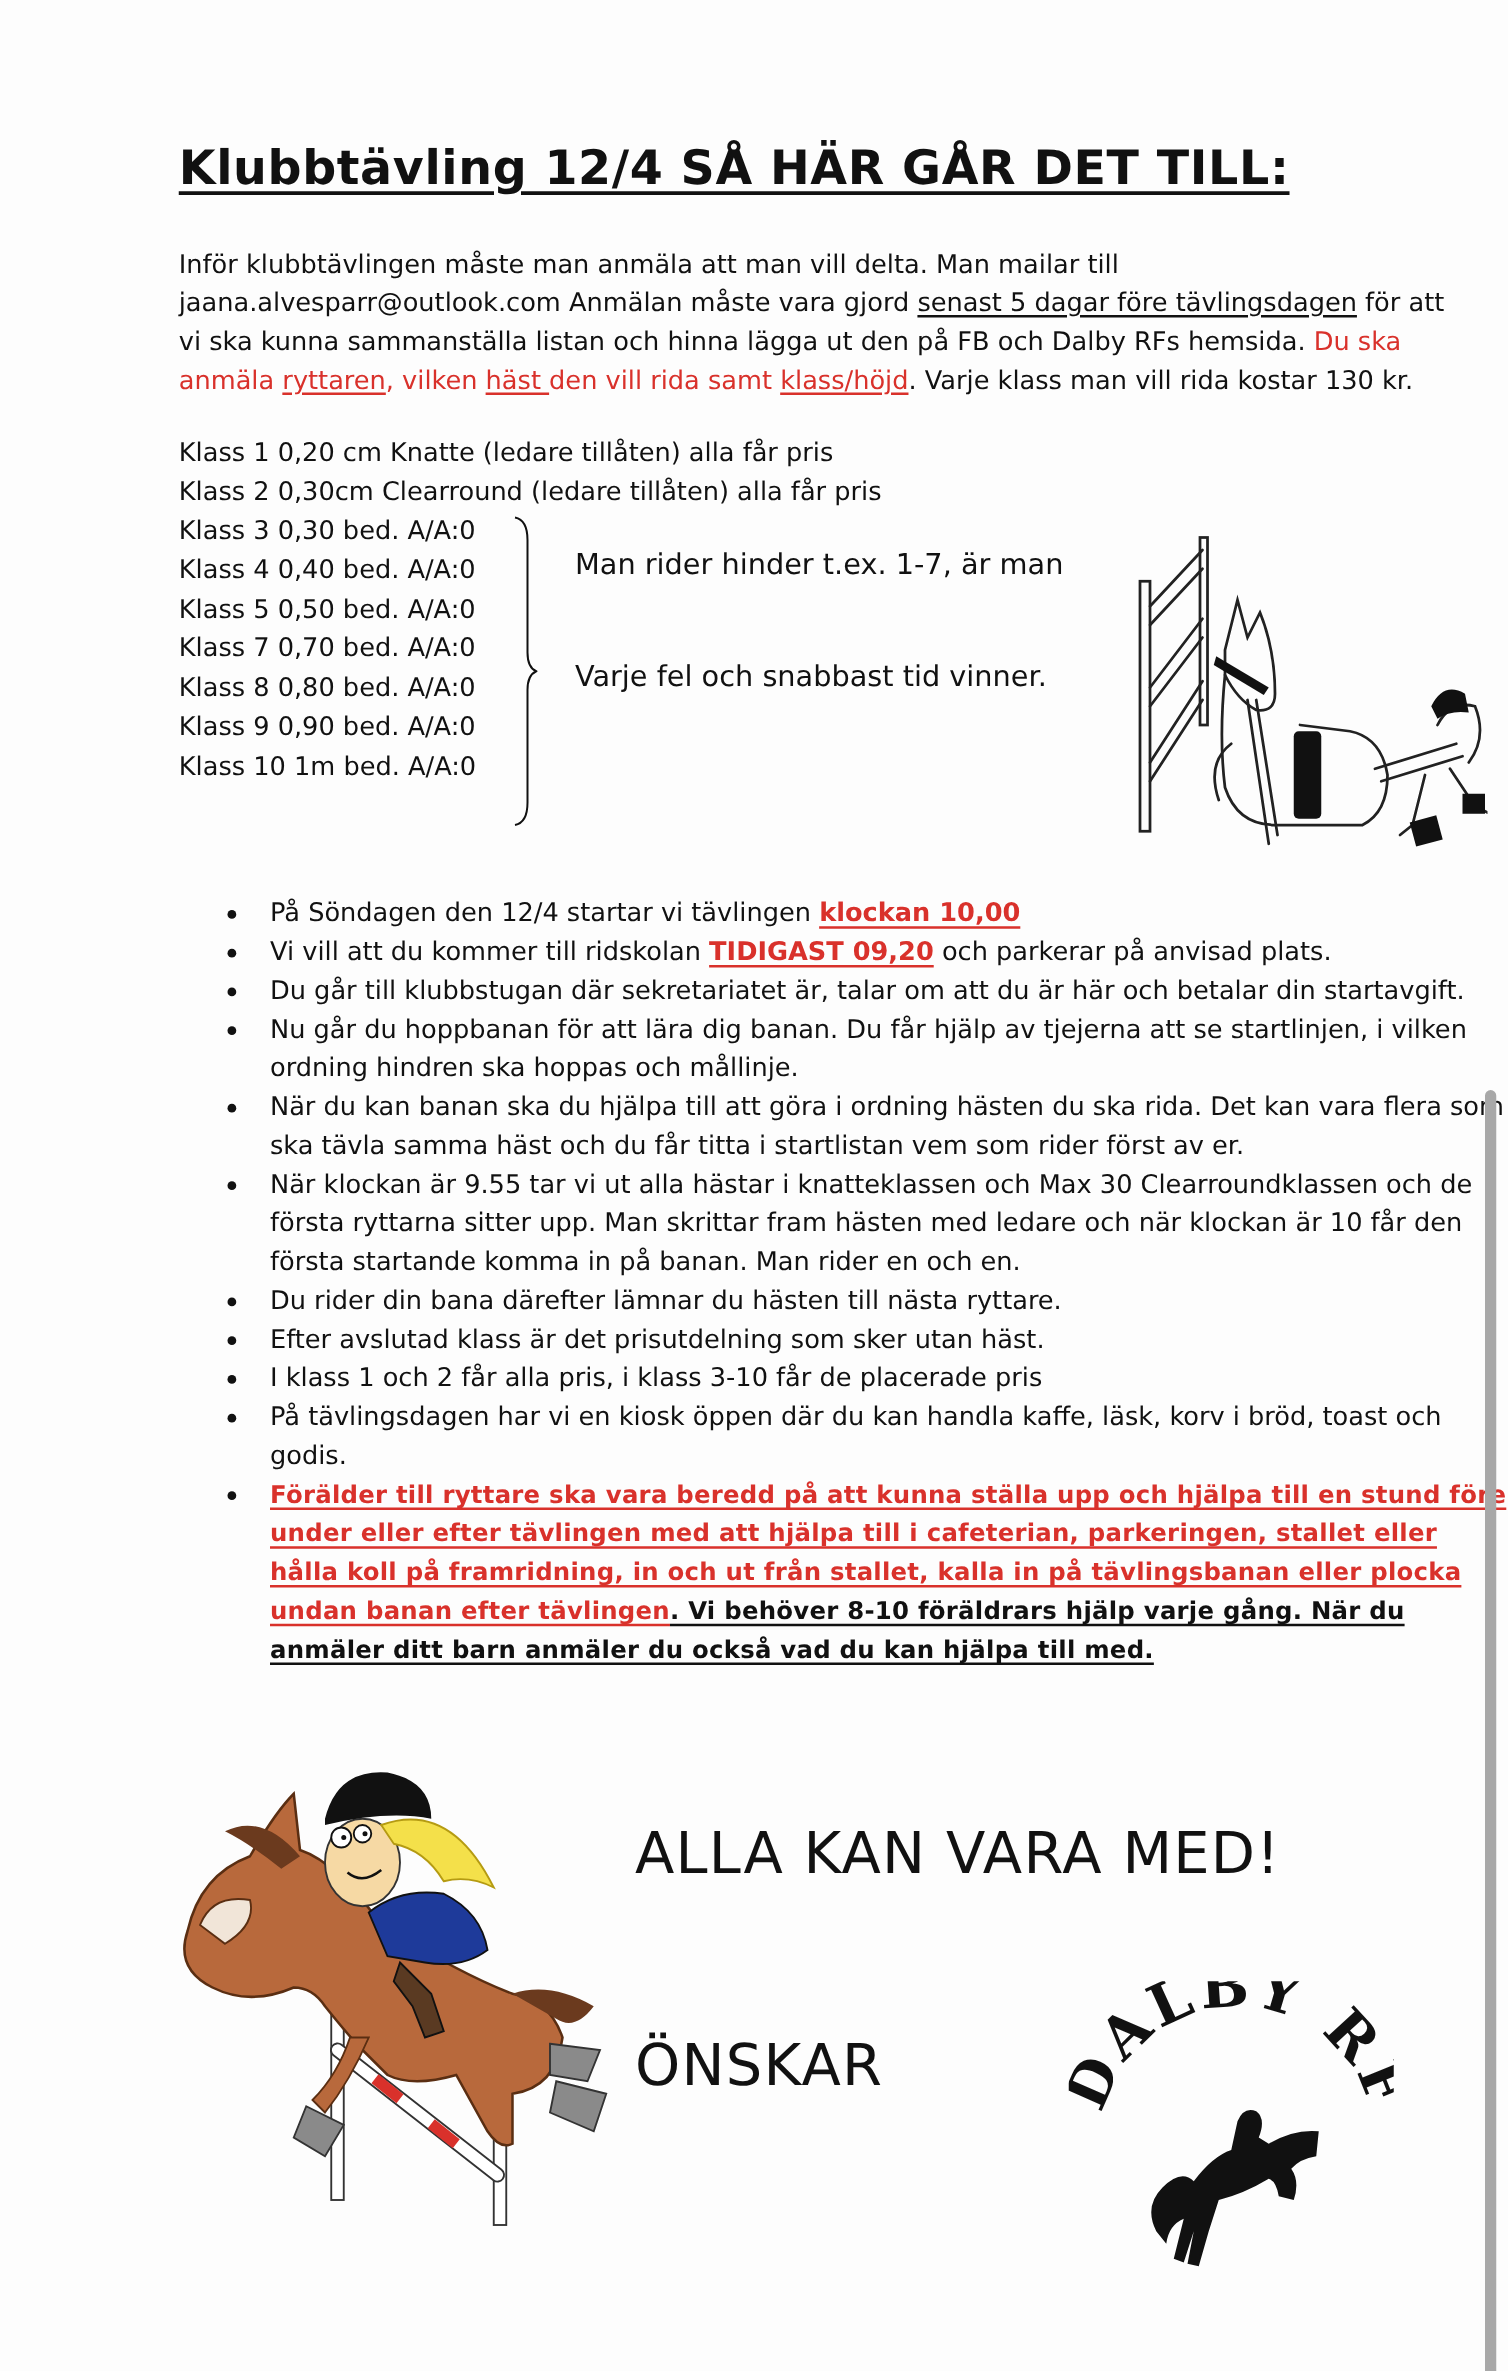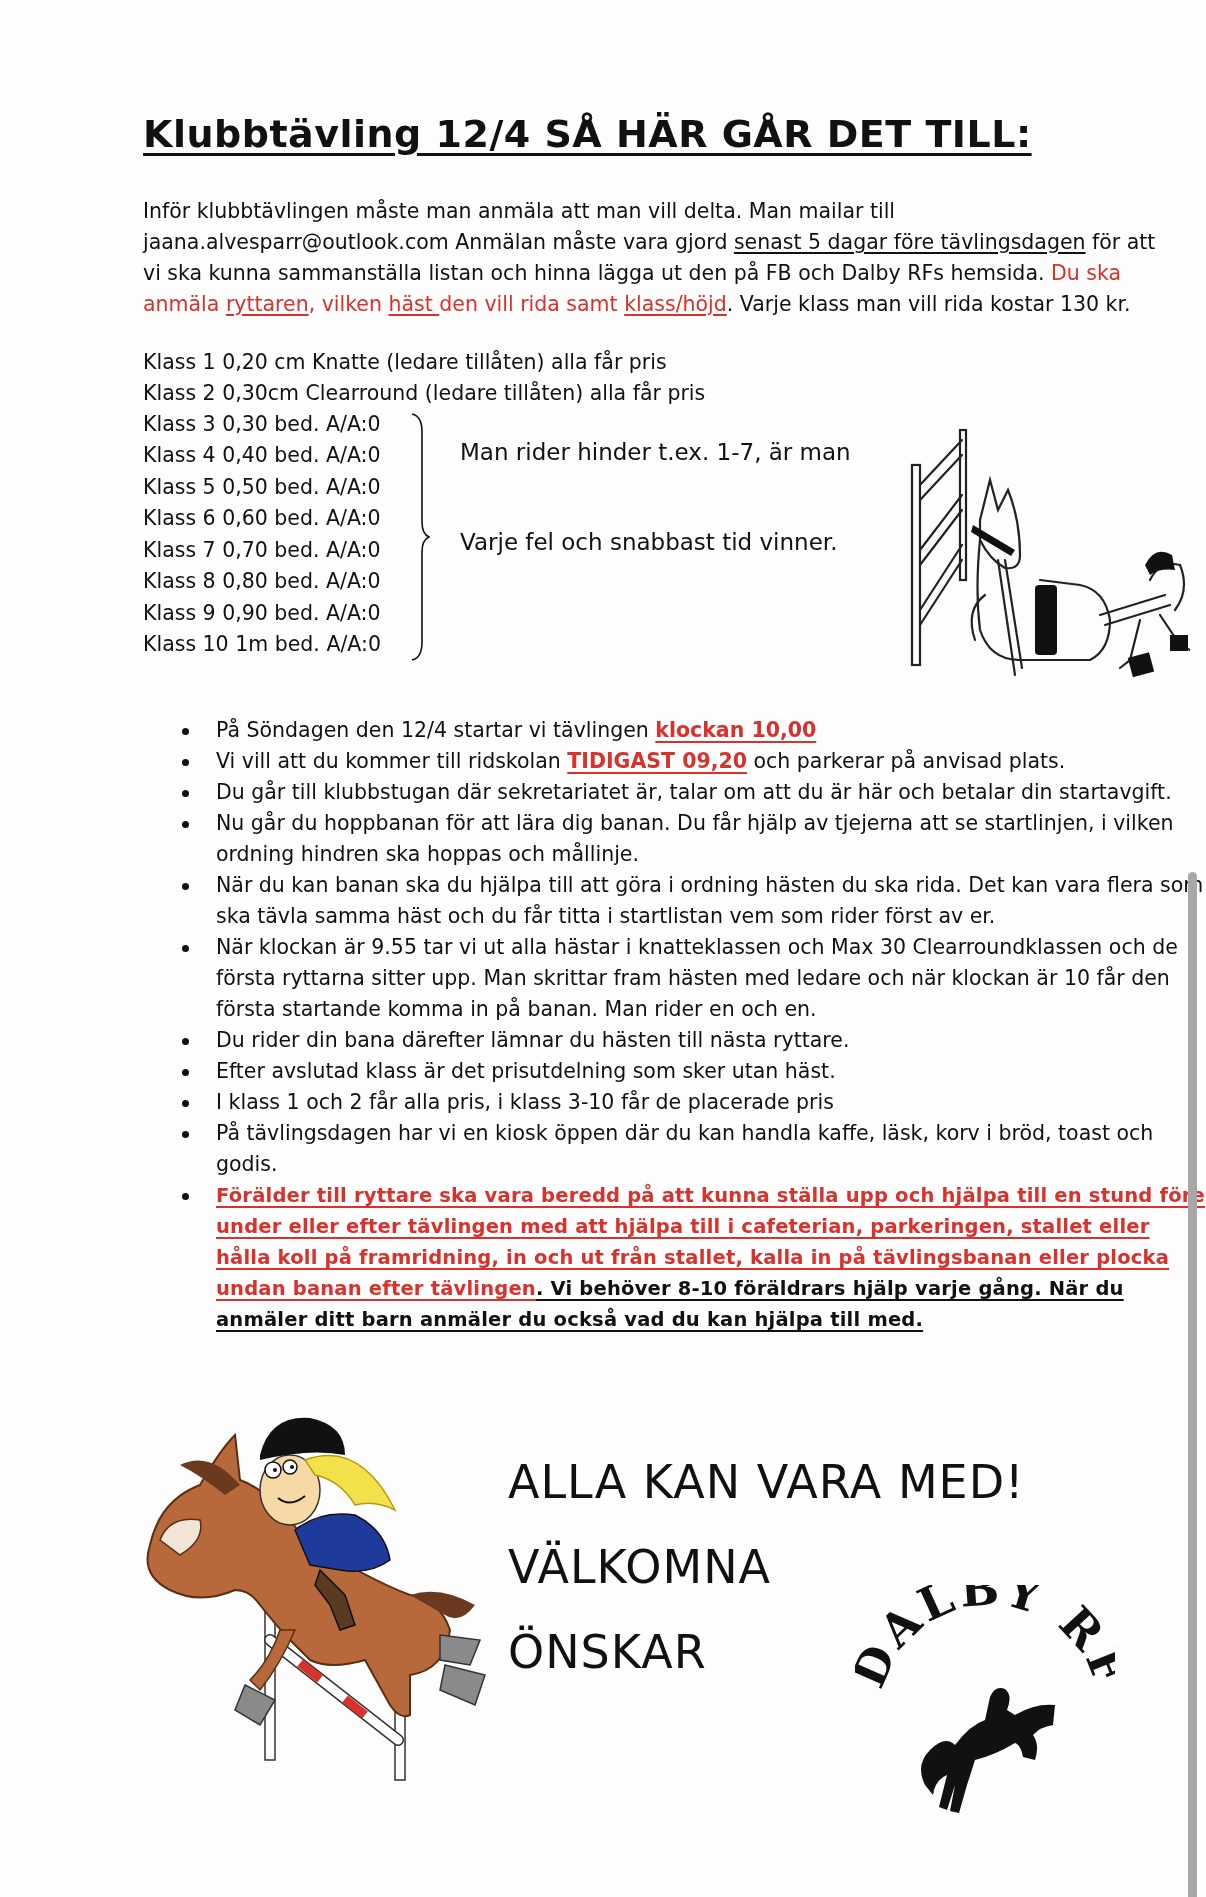--- a/index.html
+++ b/index.html
@@ -61,21 +61,20 @@
   <h1 class="title">Klubbtävling 12/4 SÅ HÄR GÅR DET TILL:</h1>
 
   <p class="intro"><span>Inför klubbtävlingen måste man anmäla att man vill delta. Man mailar till jaana.alvesparr@outlook.com Anmälan måste vara gjord </span><span class="u">senast 5 dagar före tävlingsdagen</span><span> för att vi ska kunna sammanställa listan och hinna lägga ut den på FB och Dalby RFs hemsida. </span><span class="red">Du ska anmäla </span><span class="red u">ryttaren</span><span class="red">, vilken </span><span class="red u">häst </span><span class="red">den vill rida samt </span><span class="red u">klass/höjd</span><span>. Varje klass man vill rida kostar 130 kr.</span></p>
 
   <ul class="class-list">
     <li>Klass 1  0,20 cm Knatte (ledare tillåten) alla får pris</li>
     <li>Klass 2 0,30cm Clearround (ledare tillåten) alla får pris</li>
     <li>Klass 3 0,30  bed. A/A:0</li>
     <li class="tall">Klass 4 0,40  bed. A/A:0</li>
     <li class="tall">Klass 5 0,50  bed. A/A:0</li>
-    <li class="tall">Klass 6 0,60  bed. A/A:0</li>
     <li class="tall">Klass 7 0,70  bed. A/A:0</li>
     <li class="tall">Klass 8 0,80  bed. A/A:0</li>
     <li class="tall">Klass 9 0,90  bed. A/A:0</li>
     <li class="tall">Klass 10 1m  bed. A/A:0</li>
   </ul>
 
   <svg class="brace" viewBox="0 0 20 250" preserveAspectRatio="none">
     <path d="M2,2 Q12,4 12,20 L12,110 Q12,122 19,125 Q12,128 12,140 L12,230 Q12,246 2,248" fill="none" stroke="#111" stroke-width="1.6"></path>
   </svg>
 
@@ -149,21 +148,20 @@
     <path d="M165,70 Q220,50 255,120 Q235,110 215,115 Q200,90 175,85 Z" fill="#f4e04a" stroke="#b59b12" stroke-width="1.5"></path>
     <path d="M120,65 Q130,25 170,28 Q205,35 205,65 Q170,58 120,70 Z" fill="#111"></path>
     <circle cx="133" cy="80" r="8" fill="#fff" stroke="#111" stroke-width="1.5"></circle>
     <circle cx="150" cy="77" r="7" fill="#fff" stroke="#111" stroke-width="1.5"></circle>
     <circle cx="135" cy="80" r="2" fill="#111"></circle>
     <circle cx="152" cy="77" r="2" fill="#111"></circle>
     <path d="M138,108 Q150,118 165,106" fill="none" stroke="#111" stroke-width="2"></path>
   </svg>
 
   <p class="closing" style="top:1455px">ALLA KAN VARA MED!</p>
-  <p class="closing" style="top:1540px">VÄLKOMNA</p>
   <p class="closing" style="top:1625px">ÖNSKAR</p>
 
   <svg class="logo" viewBox="0 0 260 260">
     <defs>
       <path id="logoArc" d="M25,130 A105,105 0 0 1 245,130"></path>
     </defs>
     <text font-family="'DejaVu Serif', serif" font-weight="bold" font-size="46" fill="#111" letter-spacing="4">
       <textPath href="#logoArc" startOffset="50%" text-anchor="middle">DALBY RF</textPath>
     </text>
     <path d="M70,200 Q60,180 75,165 Q90,150 100,160 Q115,140 130,135 L135,112 Q140,100 150,104 Q158,110 152,125 L160,130 Q180,118 200,120 L198,140 Q185,142 178,150 Q185,160 180,175 L168,172 Q166,160 160,158 Q140,170 120,175 L112,200 L104,228 L95,226 L100,200 L92,225 L84,222 L92,190 Q80,195 78,210 Z" fill="#111"></path>

